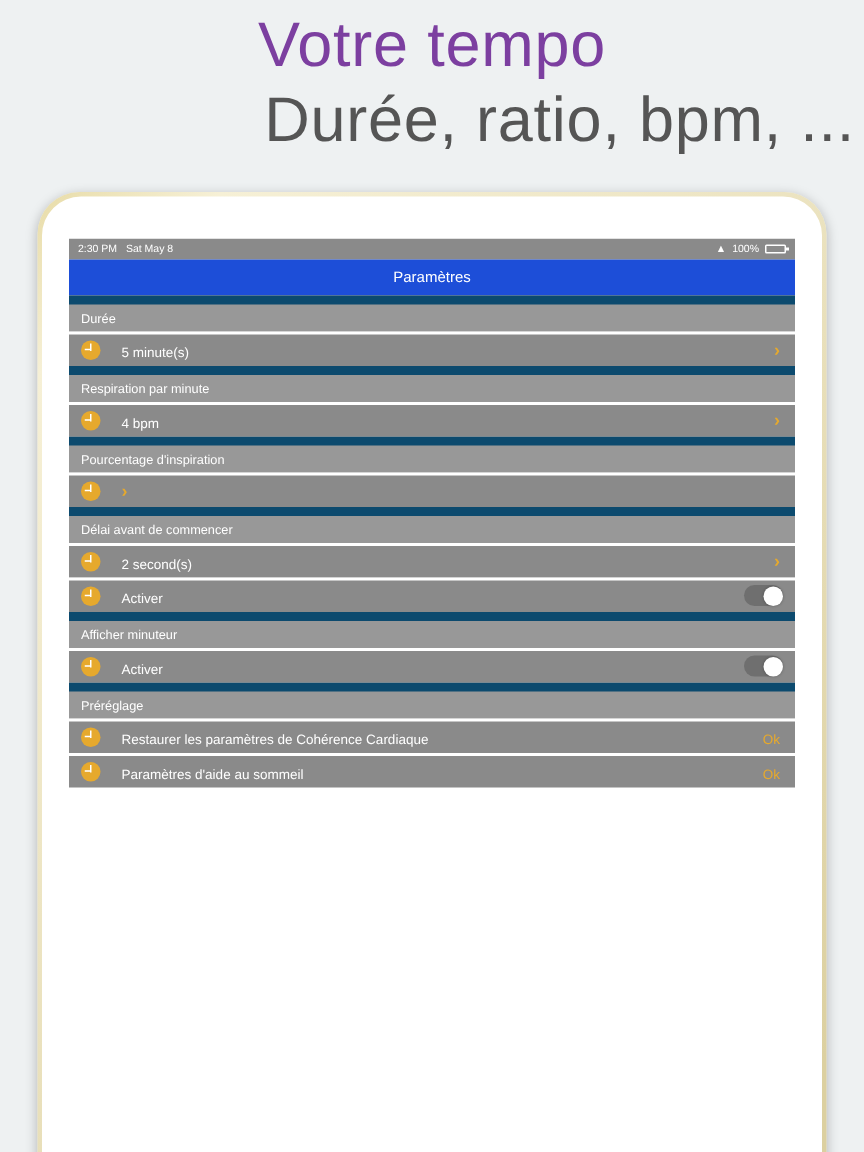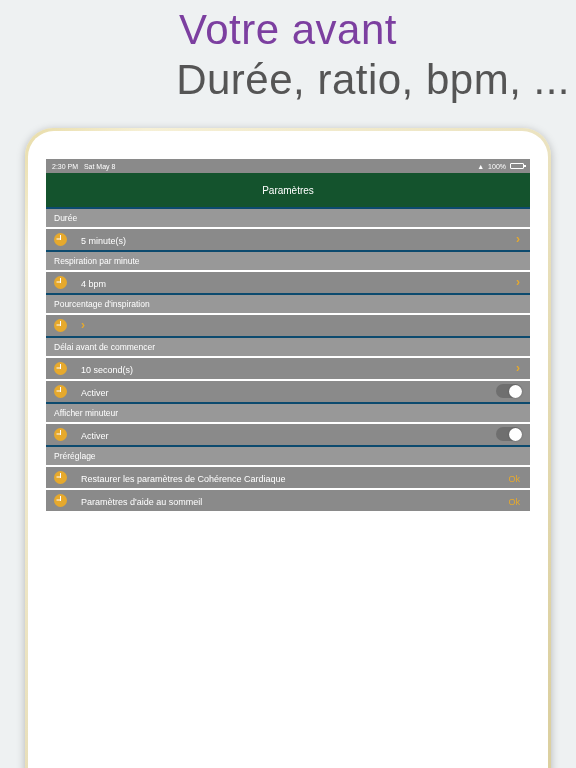--- a/index.html
+++ b/index.html
@@ -67,33 +67,33 @@
     justify-content: space-between;
   }
   .statusbar .sb-right { display:flex; gap:4px; align-items:center;}
   .battery {
     width: 14px; height: 6px; border:1px solid #fff; border-radius:1px; position:relative;
   }
   .battery::after { content:""; position:absolute; right:-3px; top:1px; width:2px; height:2px; background:#fff;}
   .battery .fill { background:#fff; width:100%; height:100%;}
 
   .navbar {
-    height: 34px;
-    background: #14532d;
+    height: 24px;
+    background: #1d4ed8;
     color: #fff;
     font-size: 10px;
     display:flex; align-items:center; justify-content:center;
   }
 
   .section-header {
     background:#989898;
     color:#fff;
     font-size:8.5px;
     padding: 4px 20px 4px 8px;
-    border-top: 2px solid #0c4a6e;
+    border-top: 6px solid #0c4a6e;
   }
   .row {
     background:#8a8a8a;
     display:flex;
     align-items:flex-end;
     padding: 4px 8px;
     height: 23px;
     position:relative;
     border-top: 2px solid #fff;
   }
@@ -130,21 +130,21 @@
   }
   .whitespace {
     background:#fff;
     flex:1;
   }
   .list { display:flex; flex-direction:column; height:calc(100% - 36px);}
 </style>
 </head>
 <body>
 
-<div class="headline">Votre avant</div>
+<div class="headline">Votre tempo</div>
 <div class="subhead">Durée, ratio, bpm, ...</div>
 
 <div class="tablet">
   <div class="tablet-inner">
     <div class="screen">
 
       <div class="statusbar">
         <div>
           <span>2:30 PM</span>
           &nbsp;
@@ -179,21 +179,21 @@
 
         <div class="section-header">Pourcentage d'inspiration</div>
         <div class="row">
           <span class="icon"></span>
           <span class="chevron">›</span>
         </div>
 
         <div class="section-header">Délai avant de commencer</div>
         <div class="row">
           <span class="icon"></span>
-          <span class="label">10 second(s)</span>
+          <span class="label">2 second(s)</span>
           <span class="chevron">›</span>
         </div>
         <div class="row">
           <span class="icon"></span>
           <span class="label">Activer</span>
           <span class="toggle">
               <span class="knob"></span>
             </span>
         </div>
 

